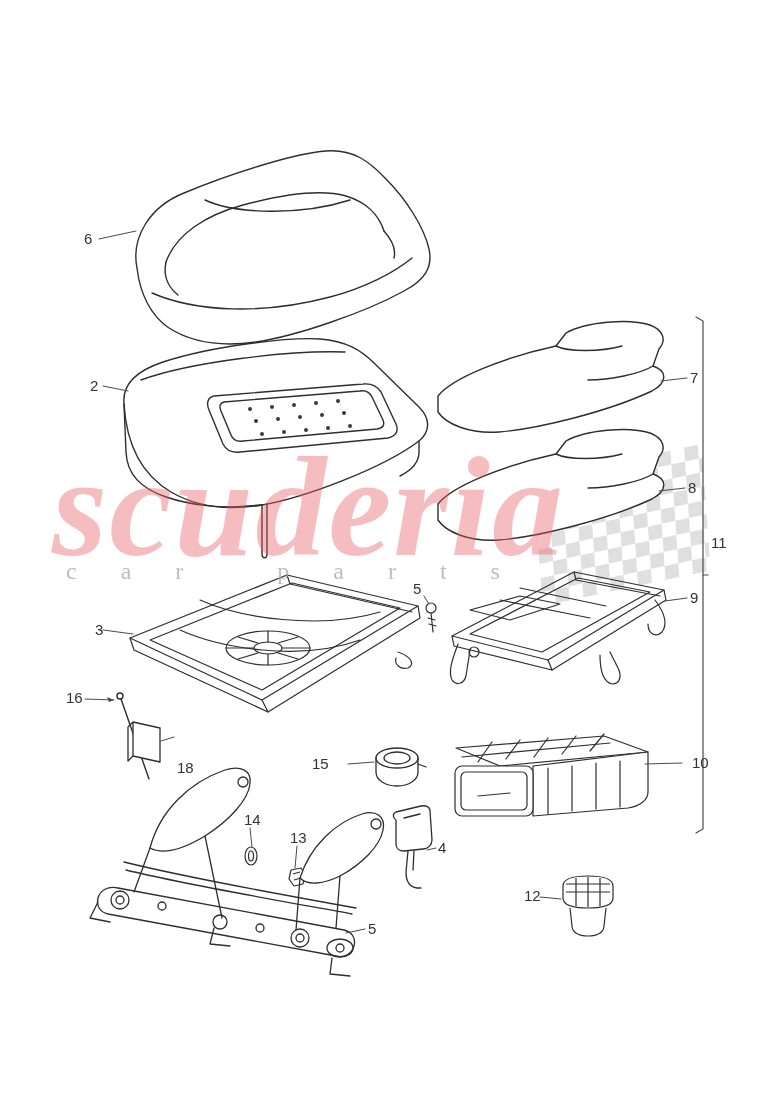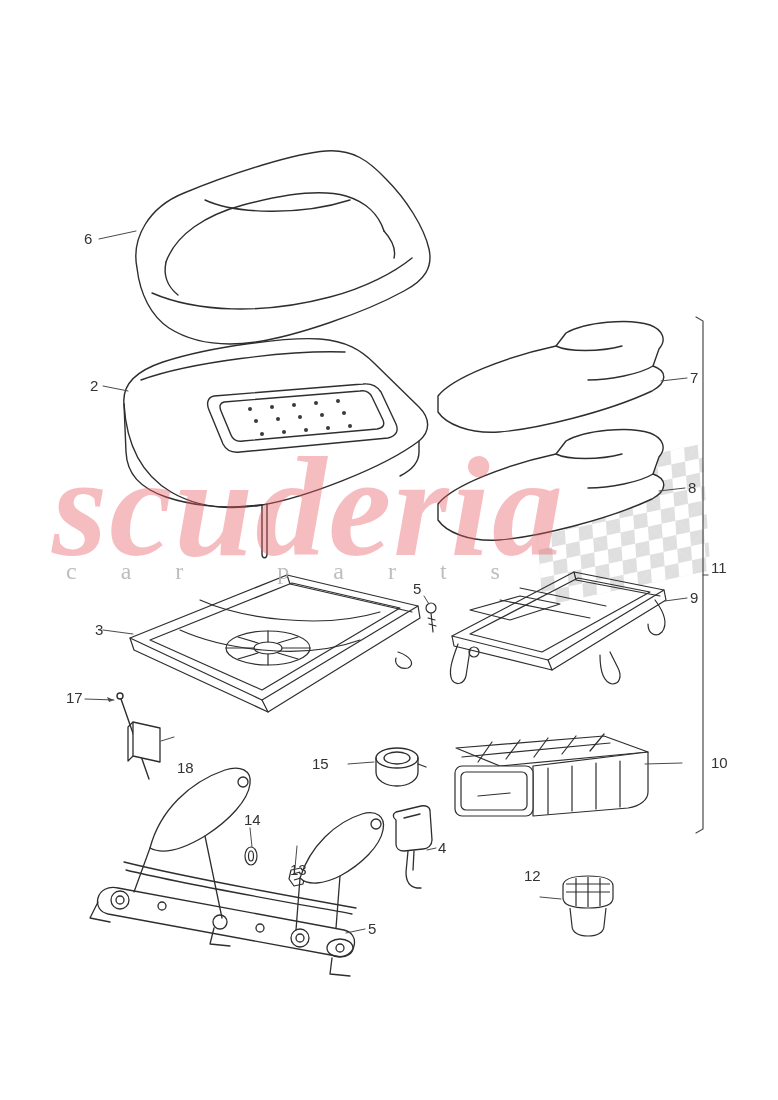--- a/index.html
+++ b/index.html
@@ -226,26 +226,26 @@
     </g>
   </svg>
 
   <div class="wm-title">scuderia</div>
   <div class="wm-sub">car parts</div>
 
   <span class="callout" style="left:84px;top:231px">6</span>
   <span class="callout" style="left:90px;top:378px">2</span>
   <span class="callout" style="left:690px;top:370px">7</span>
   <span class="callout" style="left:688px;top:480px">8</span>
-  <span class="callout" style="left:711px;top:560px">11</span>
+  <span class="callout" style="left:711px;top:535px">11</span>
   <span class="callout" style="left:95px;top:622px">3</span>
   <span class="callout" style="left:413px;top:581px">5</span>
   <span class="callout" style="left:690px;top:590px">9</span>
-  <span class="callout" style="left:66px;top:690px">17</span>
+  <span class="callout" style="left:66px;top:690px">16</span>
   <span class="callout" style="left:177px;top:760px">18</span>
   <span class="callout" style="left:312px;top:756px">15</span>
-  <span class="callout" style="left:711px;top:755px">10</span>
+  <span class="callout" style="left:692px;top:755px">10</span>
   <span class="callout" style="left:244px;top:812px">14</span>
-  <span class="callout" style="left:290px;top:862px">13</span>
+  <span class="callout" style="left:290px;top:830px">13</span>
   <span class="callout" style="left:438px;top:840px">4</span>
   <span class="callout" style="left:368px;top:921px">5</span>
-  <span class="callout" style="left:524px;top:868px">12</span>
+  <span class="callout" style="left:524px;top:888px">12</span>
 </div>
 
 </body></html>

